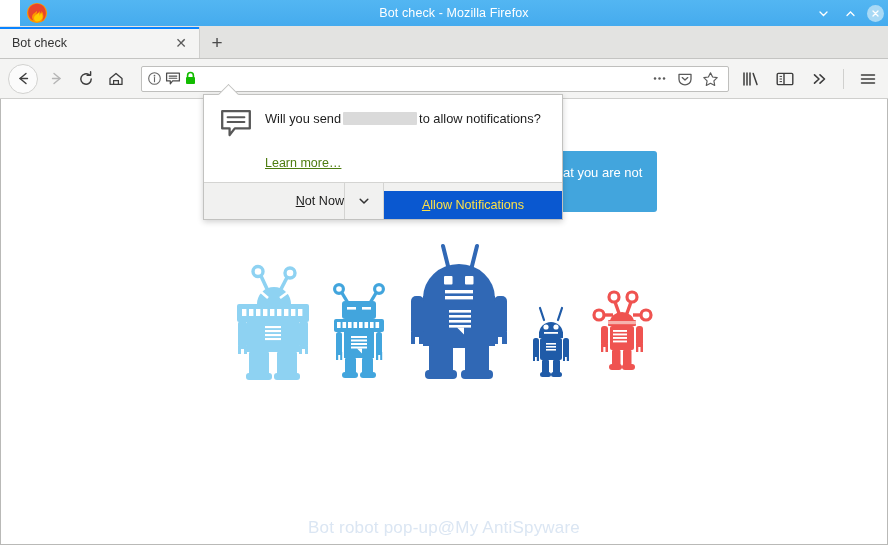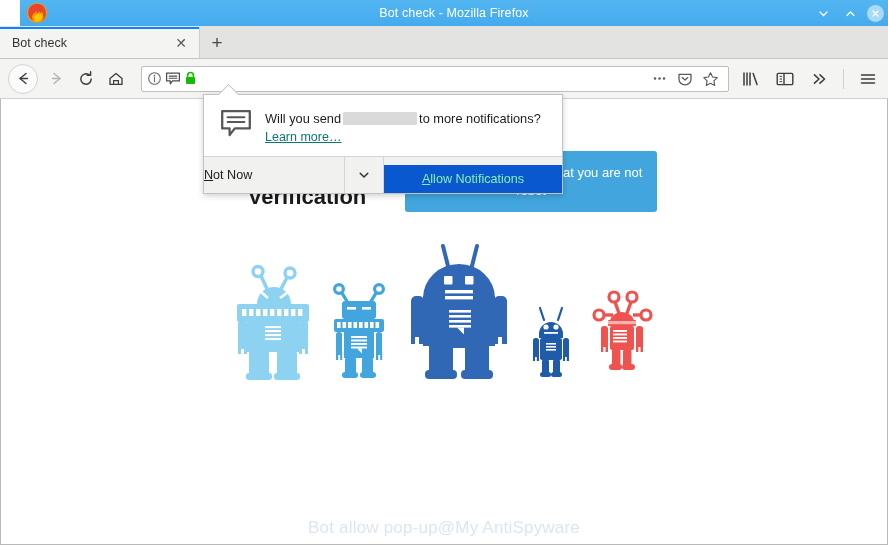--- a/index.html
+++ b/index.html
@@ -306,52 +306,52 @@
     display: inline-block;
     width: 74px;
     height: 13px;
     background: #dadada;
     vertical-align: -2px;
     margin: 0 2px;
     border-radius: 1px;
   }
   .dh-learn {
     display: block;
-    margin-top: 2px;
+    margin-top: 28px;
     font-size: 12.5px;
-    color: #0f766e;
+    color: #4d7c0f;
   }
   .dh-footer {
     display: flex;
     border-top: 1px solid #d4d4d2;
     height: 36px;
     background: #f1f1f0;
   }
   .dh-notnow {
     flex: 1;
     display: flex;
     align-items: center;
-    justify-content: flex-start;
+    justify-content: flex-end;
     font-size: 12.6px;
     color: #1c1c1c;
     border-right: 1px solid #d4d4d2;
   }
   .dh-notnow u { text-decoration: underline; }
   .dh-drop {
     width: 38px;
     display: flex;
     align-items: center;
     justify-content: center;
     color: #333;
     border-right: 1px solid #d4d4d2;
   }
   .dh-allow {
     width: 178px;
     background: #0a58d0;
-    color: #86efac;
+    color: #fde047;
     display: flex;
     align-items: center;
     justify-content: center;
     font-size: 12.6px;
     margin-top: 8px;
   }
   .dh-allow u { text-decoration: underline; }
 </style>
 </head>
 <body>
@@ -648,32 +648,32 @@
             <rect x="22" y="45.5" width="14" height="1.9"></rect>
             <rect x="22" y="49" width="14" height="1.9"></rect>
             <rect x="22" y="52.5" width="14" height="1.9"></rect>
           </g>
           <rect x="17" y="33" width="28" height="3.2" fill="#f6b2ad"></rect>
         </svg>
 
       </div>
     </div>
 
-    <div class="watermark">Bot allow pop-up@My AntiSpyware</div>
+    <div class="watermark">Bot robot pop-up@My AntiSpyware</div>
   </div>
 
   <div class="doorhanger">
     <div class="dh-body">
       <svg width="32" height="29" viewBox="0 0 32 29">
         <path d="M2.2 2.2 H29.8 V19.4 H14.8 L9.6 26 V19.4 H2.2 Z" fill="#ffffff" stroke="#585858" stroke-width="2.3" stroke-linejoin="round"></path>
         <path d="M7.6 8.2 H24.4 M7.6 13 H24.4" stroke="#585858" stroke-width="2" stroke-linecap="round"></path>
       </svg>
       <div class="dh-text">
         <div class="dh-question">
-          <span>Will you send</span><span class="dh-redacted"></span><span>to more notifications?</span>
+          <span>Will you send</span><span class="dh-redacted"></span><span>to allow notifications?</span>
         </div>
         <a class="dh-learn" href="#">Learn more…</a>
       </div>
     </div>
     <div class="dh-footer">
       <div class="dh-notnow">
         <span><u>N</u><span>ot Now</span></span>
       </div>
       <div class="dh-drop">
         <svg width="14" height="14" viewBox="0 0 14 14">

